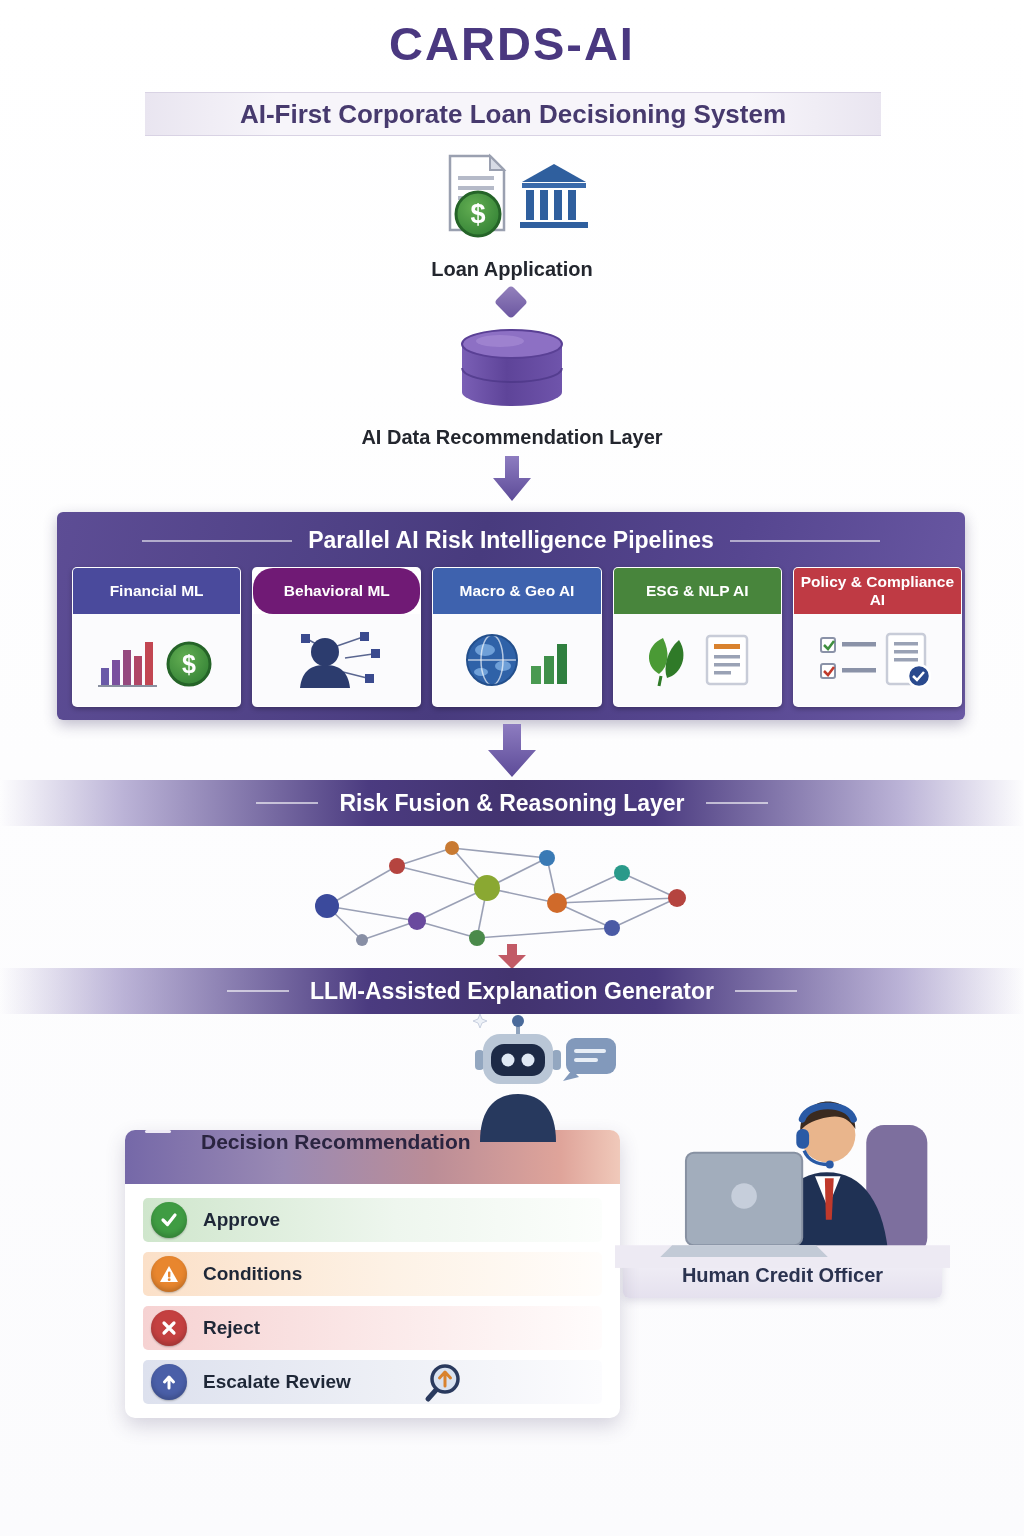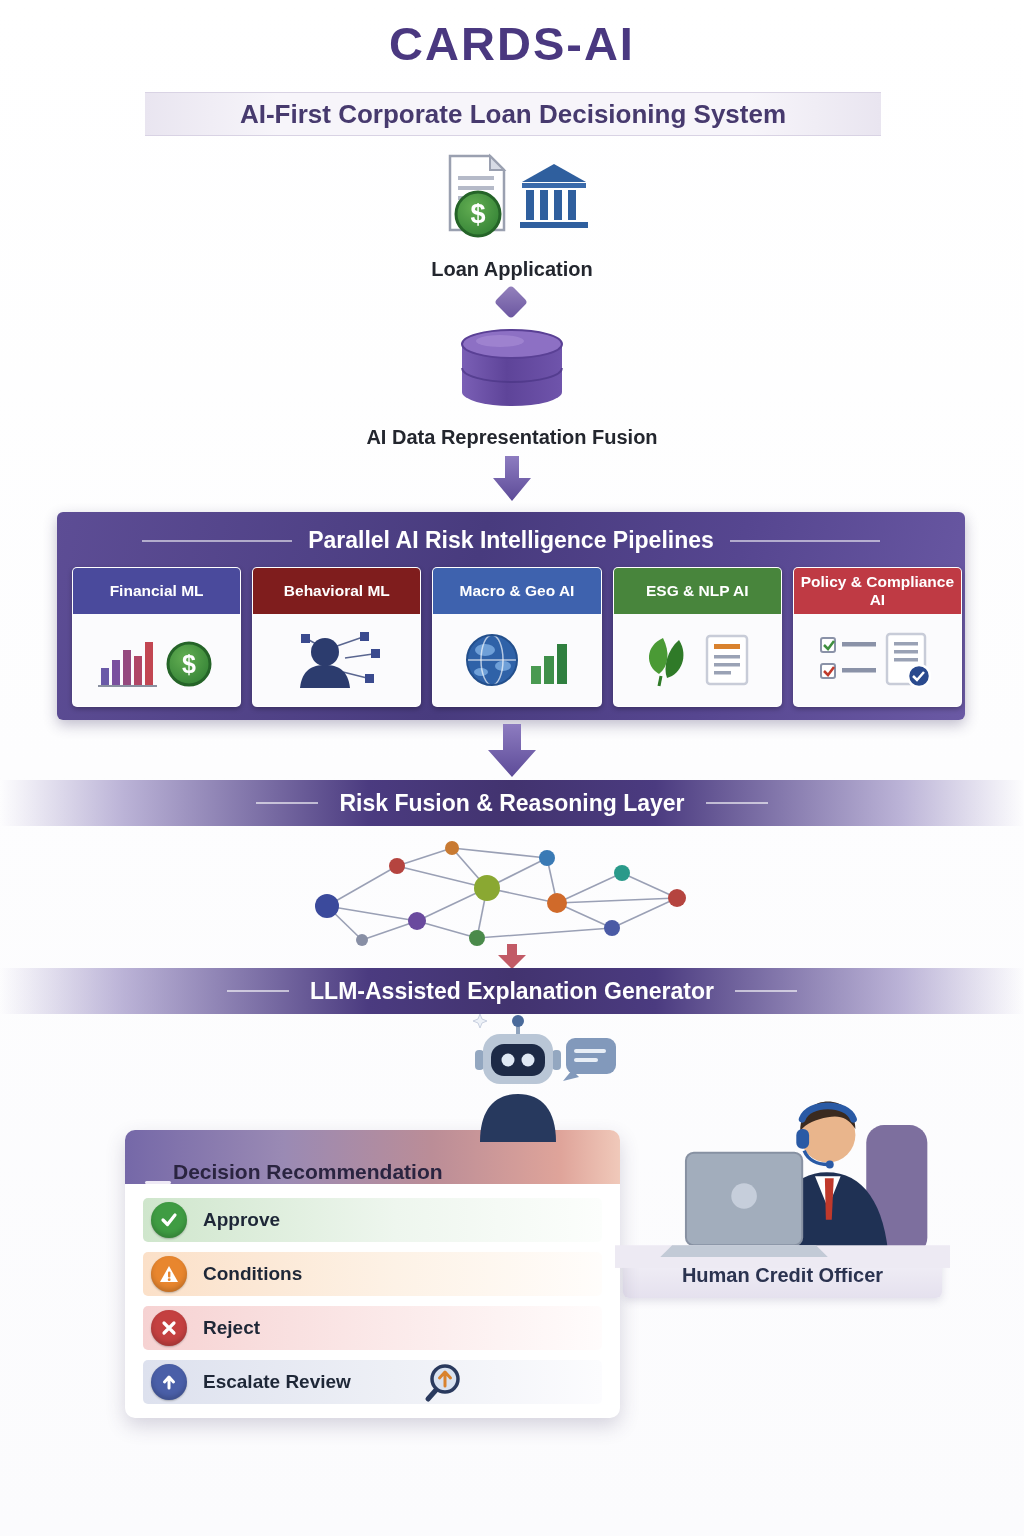--- a/index.html
+++ b/index.html
@@ -49,21 +49,21 @@
   .banner span{color:#ffffff;font-size:23px;font-weight:bold;}
   .banner-fusion{top:780px;}
   .banner-llm{top:968px;}
 
   .network{position:absolute;left:300px;top:828px;}
   .robot{position:absolute;left:428px;top:1012px;z-index:3;}
 
   
   .decision{position:absolute;left:125px;top:1130px;width:495px;height:288px;background:#ffffff;border-radius:10px;
     box-shadow:0 8px 20px rgba(60,50,95,.2);overflow:hidden;z-index:2;}
-  .decision-header{height:54px;display:flex;align-items:flex-end;gap:2px;padding-left:20px;
+  .decision-header{height:54px;display:flex;align-items:flex-start;gap:30px;padding-left:20px;
     background:linear-gradient(90deg,#7568a8,#9a8ab4 32%,#bb8d97 62%,#dfa49a 88%,#f0c9ba);}
   .decision-header .rule{width:26px;height:3px;background:#efeaf6;border-radius:2px;}
   .decision-title{font-size:21px;font-weight:bold;color:#2a2440;}
   .decision-rows{display:flex;flex-direction:column;gap:10px;padding:14px 18px;}
   .decision-row{height:44px;border-radius:5px;display:flex;align-items:center;gap:16px;padding-left:8px;text-align:right;}
   .decision-row .label{font-size:19px;font-weight:bold;color:#1e2737;}
   .row-approve{background:linear-gradient(90deg,#cfe6cc,#eef6ee 55%,#fcfefc);}
   .row-conditions{background:linear-gradient(90deg,#fbe0c8,#fdf2e6 55%,#fffdfb);}
   .row-reject{background:linear-gradient(90deg,#f6d2d2,#fbeaea 55%,#fffcfc);}
   .row-escalate{background:linear-gradient(90deg,#dde1ee,#eef0f6 55%,#fcfcfe);}
@@ -127,21 +127,21 @@
           <stop offset="0%" stop-color="#7a5fb5"></stop>
             <stop offset="45%" stop-color="#5e4499"></stop>
             <stop offset="100%" stop-color="#6f54ab"></stop>
         </linearGradient>
       </defs>
       <path d="M10,20 L10,68 A50,14 0 0 0 110,68 L110,20" fill="url(#gCyl)"></path>
       <path d="M10,44 A50,14 0 0 0 110,44" fill="none" stroke="#4a3485" stroke-width="2" opacity="0.7"></path>
       <ellipse cx="60" cy="20" rx="50" ry="14" fill="#8d70c4" stroke="#5a4095" stroke-width="2"></ellipse>
       <ellipse cx="48" cy="17" rx="24" ry="6" fill="#a58ad4" opacity="0.7"></ellipse>
     </svg>
-    <div class="node-label">AI Data Representation Fusion</div>
+    <div class="node-label">AI Data Recommendation Layer</div>
   </div>
 
   <svg class="arrow arrow-1" width="52" height="46" viewBox="0 0 52 46">
     <defs>
         <linearGradient id="ag1" x1="0" y1="0" x2="0" y2="1">
       <stop offset="0%" stop-color="#8d7cc0"></stop>
           <stop offset="100%" stop-color="#5d4b98"></stop>
         </linearGradient>
       </defs>
     <path d="M19,0 h14 v22 h12 L26,45 7,22 h12 Z" fill="url(#ag1)"></path>
@@ -173,21 +173,21 @@
             <rect x="47" y="32" width="8" height="30" fill="#b04666"></rect>
             <rect x="58" y="18" width="8" height="44" fill="#c24652"></rect>
             <line x1="11" y1="62" x2="70" y2="62" stroke="#8a90a0" stroke-width="2"></line>
             <circle cx="102" cy="40" r="21" fill="url(#gD2)" stroke="#256428" stroke-width="3"></circle>
             <text x="102" y="49" text-anchor="middle" font-size="25" font-weight="bold" fill="#ffffff" font-family="Liberation Sans, sans-serif">$</text>
           </svg>
         </div>
       </div>
 
       <div class="card">
-        <div class="card-header" style="background: #7f1d1d;">
+        <div class="card-header" style="background: #701a75; border-radius: 20px;">
           <span>Behavioral ML</span>
         </div>
         <div class="card-body">
           <svg width="140" height="72" viewBox="0 0 140 72">
             <line x1="42" y1="16" x2="60" y2="26" stroke="#5a6690" stroke-width="1.5"></line>
             <line x1="70" y1="22" x2="96" y2="13" stroke="#5a6690" stroke-width="1.5"></line>
             <line x1="78" y1="34" x2="106" y2="30" stroke="#5a6690" stroke-width="1.5"></line>
             <line x1="76" y1="48" x2="100" y2="54" stroke="#5a6690" stroke-width="1.5"></line>
             <rect x="34" y="10" width="9" height="9" fill="#3a4a8e"></rect>
             <rect x="93" y="8" width="9" height="9" fill="#3a4a8e"></rect>

